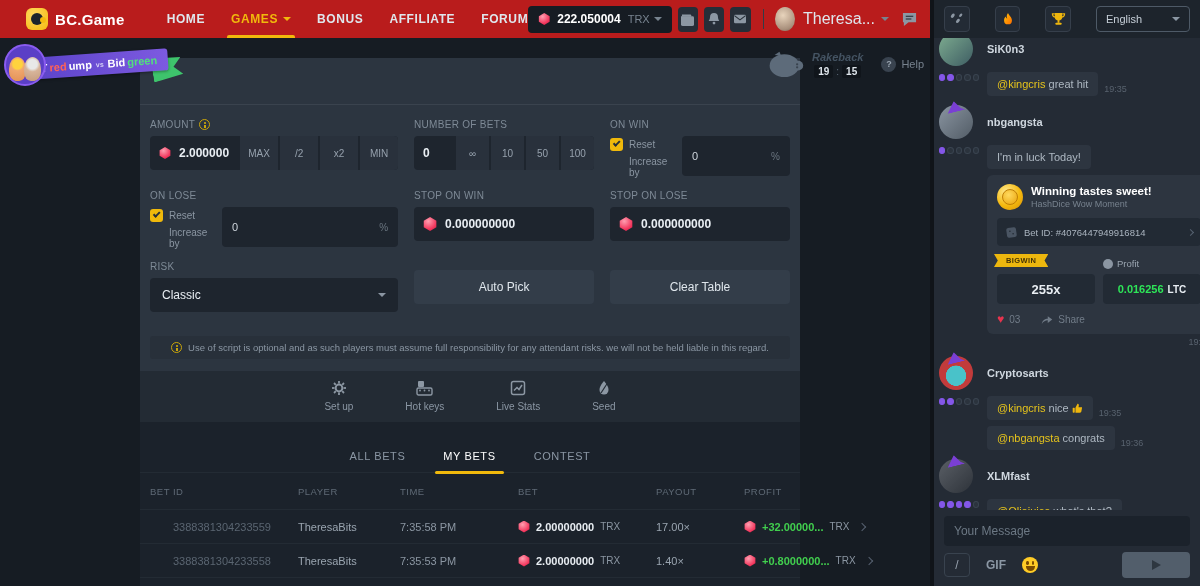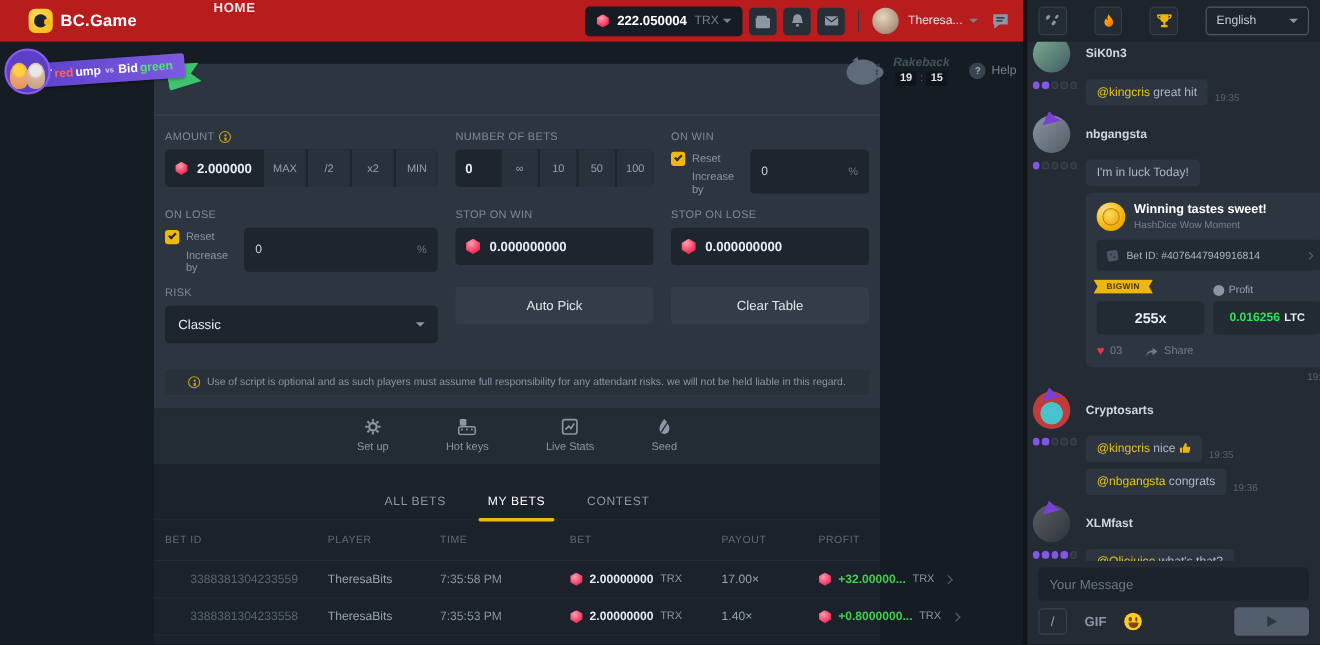--- a/index.html
+++ b/index.html
@@ -7,32 +7,32 @@
   .app{display:flex;width:1200px;height:586px;overflow:hidden;}
   .main{width:930px;display:flex;flex-direction:column;background:#161c23;}
 
   
   .topbar{height:38px;background:#b91c1c;display:flex;align-items:center;padding:0 12px;flex:none;}
   .logo{display:flex;align-items:center;gap:7px;margin-left:14px;}
   .logo-ic{width:22px;height:22px;border-radius:6px;background:radial-gradient(circle at 35% 30%,#ffd95e,#f5b90f);position:relative;}
   .logo-c{position:absolute;left:5px;top:5px;width:12px;height:12px;border-radius:50%;background:#1d242c;}
   .logo-n{position:absolute;right:2px;top:9px;width:6px;height:6px;border-radius:50%;background:#f5b90f;}
   .logo-t{font-size:15px;font-weight:bold;color:#fff;letter-spacing:.3px;}
-  .nav{display:flex;gap:26px;margin-left:42px;height:38px;align-items:flex-end;flex-direction:column;}
+  .nav{display:flex;gap:26px;margin-left:42px;height:38px;align-items:center;}
   .nav-it{font-size:12px;font-weight:bold;color:#dfe6ec;letter-spacing:.6px;cursor:pointer;display:flex;align-items:center;gap:5px;position:relative;height:100%;}
   .nav-it.active{color:#f1b90c;}
   .nav-under{position:absolute;bottom:0;left:-4px;right:-4px;height:3px;background:#f1b90c;border-radius:2px 2px 0 0;}
   .car{width:0;height:0;border-left:4px solid transparent;border-right:4px solid transparent;border-top:4px solid currentColor;display:inline-block;}
   .balance{margin-left:auto;background:#161c23;border-radius:4px;height:27px;display:flex;align-items:center;padding:0 10px;gap:7px;}
   .bal-v{font-size:12px;font-weight:bold;color:#fff;}
   .bal-c{font-size:11px;color:#77838f;display:flex;align-items:center;gap:4px;}
   .icbtn{width:25px;height:25px;background:#262e38;border-radius:4px;display:flex;align-items:center;justify-content:center;margin-left:6px;cursor:pointer;}
   .vdiv{width:1px;height:20px;background:#323c47;margin:0 12px;}
   .avatar{width:24px;height:24px;border-radius:50%;background:radial-gradient(circle at 40% 35%,#e8d4bc,#a9907c 70%,#6e5b4c);}
-  .uname{font-size:11px;color:#dfe6ec;margin:0 6px 0 8px;text-align:center;}
+  .uname{font-size:16px;color:#dfe6ec;margin:0 6px 0 8px;text-align:center;}
   .ucar{color:#77838f;}
   .hdr-chat{margin-left:12px;cursor:pointer;display:flex;}
 
   
   .content{flex:1;position:relative;background:#161c23;overflow:hidden;}
   .center-col{margin-left:140px;width:660px;height:100%;background:#1b222b;}
 
   
   .banner{position:absolute;left:4px;top:6px;width:178px;height:42px;z-index:5;}
   .b-badge{position:absolute;left:0;top:0;width:42px;height:42px;border-radius:50%;background:#5b3fc6;border:2px solid #8a5cf0;z-index:2;overflow:hidden;}
@@ -71,21 +71,21 @@
   .gem{width:14px;height:14px;flex:none;clip-path:polygon(50% 0,95% 27%,95% 73%,50% 100%,5% 73%,5% 27%);background:radial-gradient(circle at 38% 30%,#ff9eb0,#f2355c 62%,#b81a42);}
   .gem.s{width:12px;height:12px;}
   .cbwrap{display:flex;gap:8px;}
   .cbcol{width:64px;flex:none;font-size:10px;color:#8b96a2;padding-top:2px;}
   .cbrow{display:flex;align-items:center;gap:6px;}
   .cb{width:13px;height:13px;background:#f0b90b;border-radius:3px;position:relative;flex:none;cursor:pointer;}
   .tick{position:absolute;left:2.5px;top:3px;width:7px;height:3.5px;border-left:2px solid #273039;border-bottom:2px solid #273039;transform:rotate(-45deg);}
   .cbrow2{margin-left:19px;margin-top:5px;}
   .wininput{flex:1;height:40px;background:#1e252e;border-radius:4px;display:flex;align-items:center;padding:0 10px;font-size:11px;color:#cfd6dd;}
   .pct{margin-left:auto;color:#6b7680;font-size:10px;}
-  .colend{display:flex;flex-direction:column;justify-content:flex-start;}
+  .colend{display:flex;flex-direction:column;justify-content:center;}
   .selrow{height:34px;background:#1e252e;border-radius:4px;display:flex;align-items:center;justify-content:space-between;padding:0 12px;font-size:12px;color:#e9eef3;cursor:pointer;}
   .selcar{color:#8b96a2;}
   .bigbtn{height:34px;background:#333d49;border-radius:4px;display:flex;align-items:center;justify-content:center;font-size:12px;color:#dfe6ec;cursor:pointer;}
   .disclaimer{margin:12px 10px 0;background:#28303a;border-radius:3px;padding:6px 10px;display:flex;align-items:center;justify-content:center;gap:6px;}
   .disc-t{font-size:9.5px;color:#8b97a4;}
   .info{width:11px;height:11px;border:1px solid #caa50a;border-radius:50%;position:relative;flex:none;}
   .i-dot{position:absolute;left:4px;top:2px;width:1.6px;height:1.6px;background:#caa50a;border-radius:50%;}
   .i-bar{position:absolute;left:4px;top:4.6px;width:1.6px;height:3.6px;background:#caa50a;}
   .tools{background:#232b34;display:flex;justify-content:center;gap:52px;padding:9px 0 10px;}
   .tool{display:flex;flex-direction:column;align-items:center;gap:5px;cursor:pointer;}

